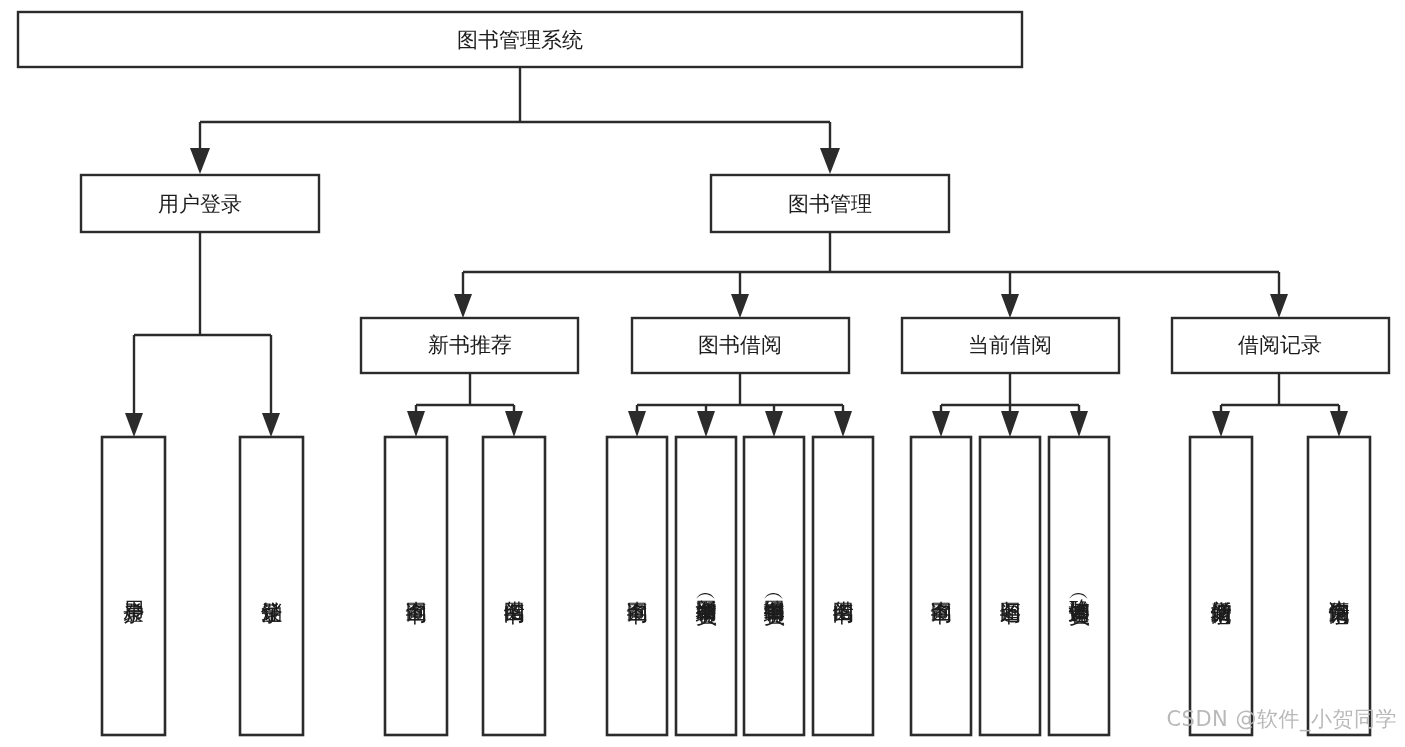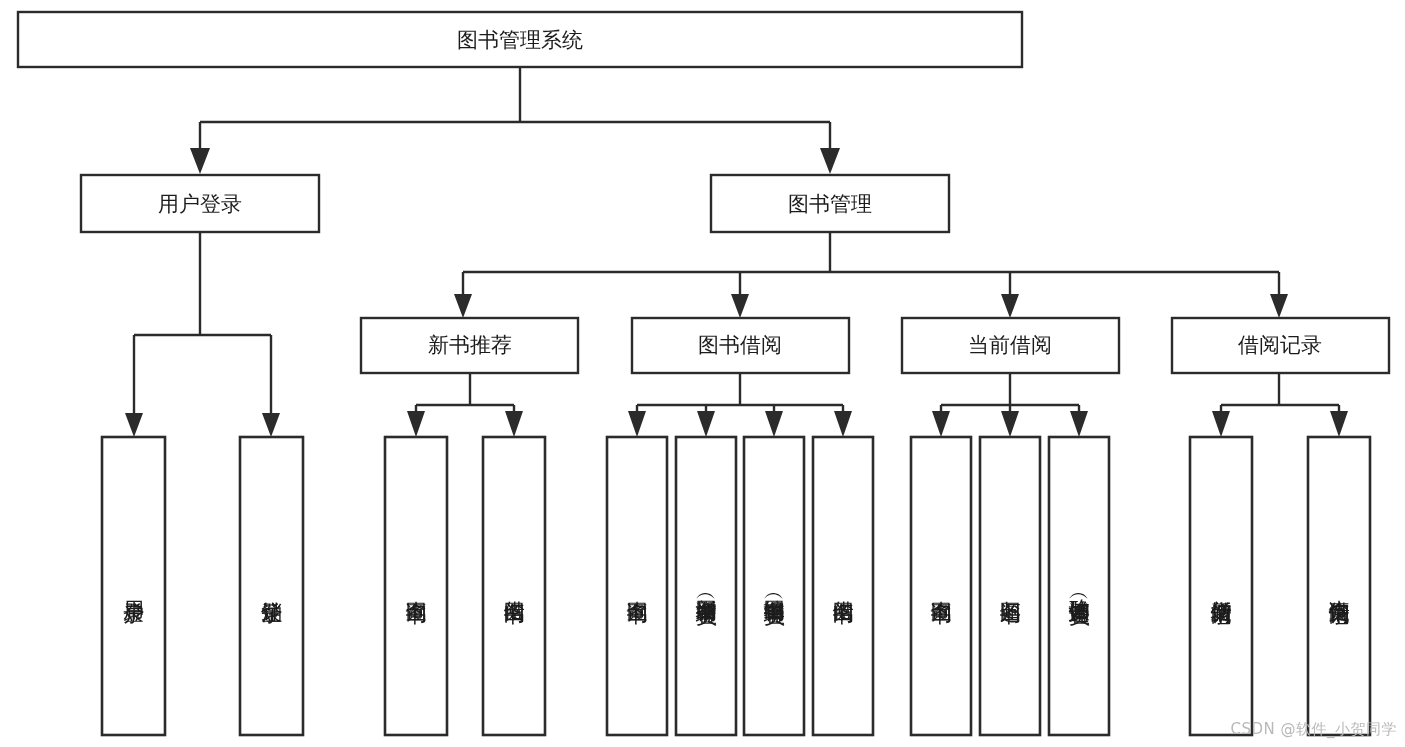--- a/index.html
+++ b/index.html
@@ -68,23 +68,23 @@
     font-family: "DejaVu Sans", "Liberation Sans", sans-serif;
     font-size: 21px;
     line-height: 1.06;
     color: #1c1c1c;
     letter-spacing: 1px;
     white-space: nowrap;
   }
   .watermark {
     position: absolute;
     right: 8px;
-    bottom: 8px;
+    bottom: 14px;
     font-family: "DejaVu Sans", "Liberation Sans", sans-serif;
-    font-size: 15px;
+    font-size: 21px;
     color: #b9b9b9;
     letter-spacing: 0.5px;
     user-select: none;
   }
 </style>
 </head>
 <body>
 
 <div id="diagram-root">
 

